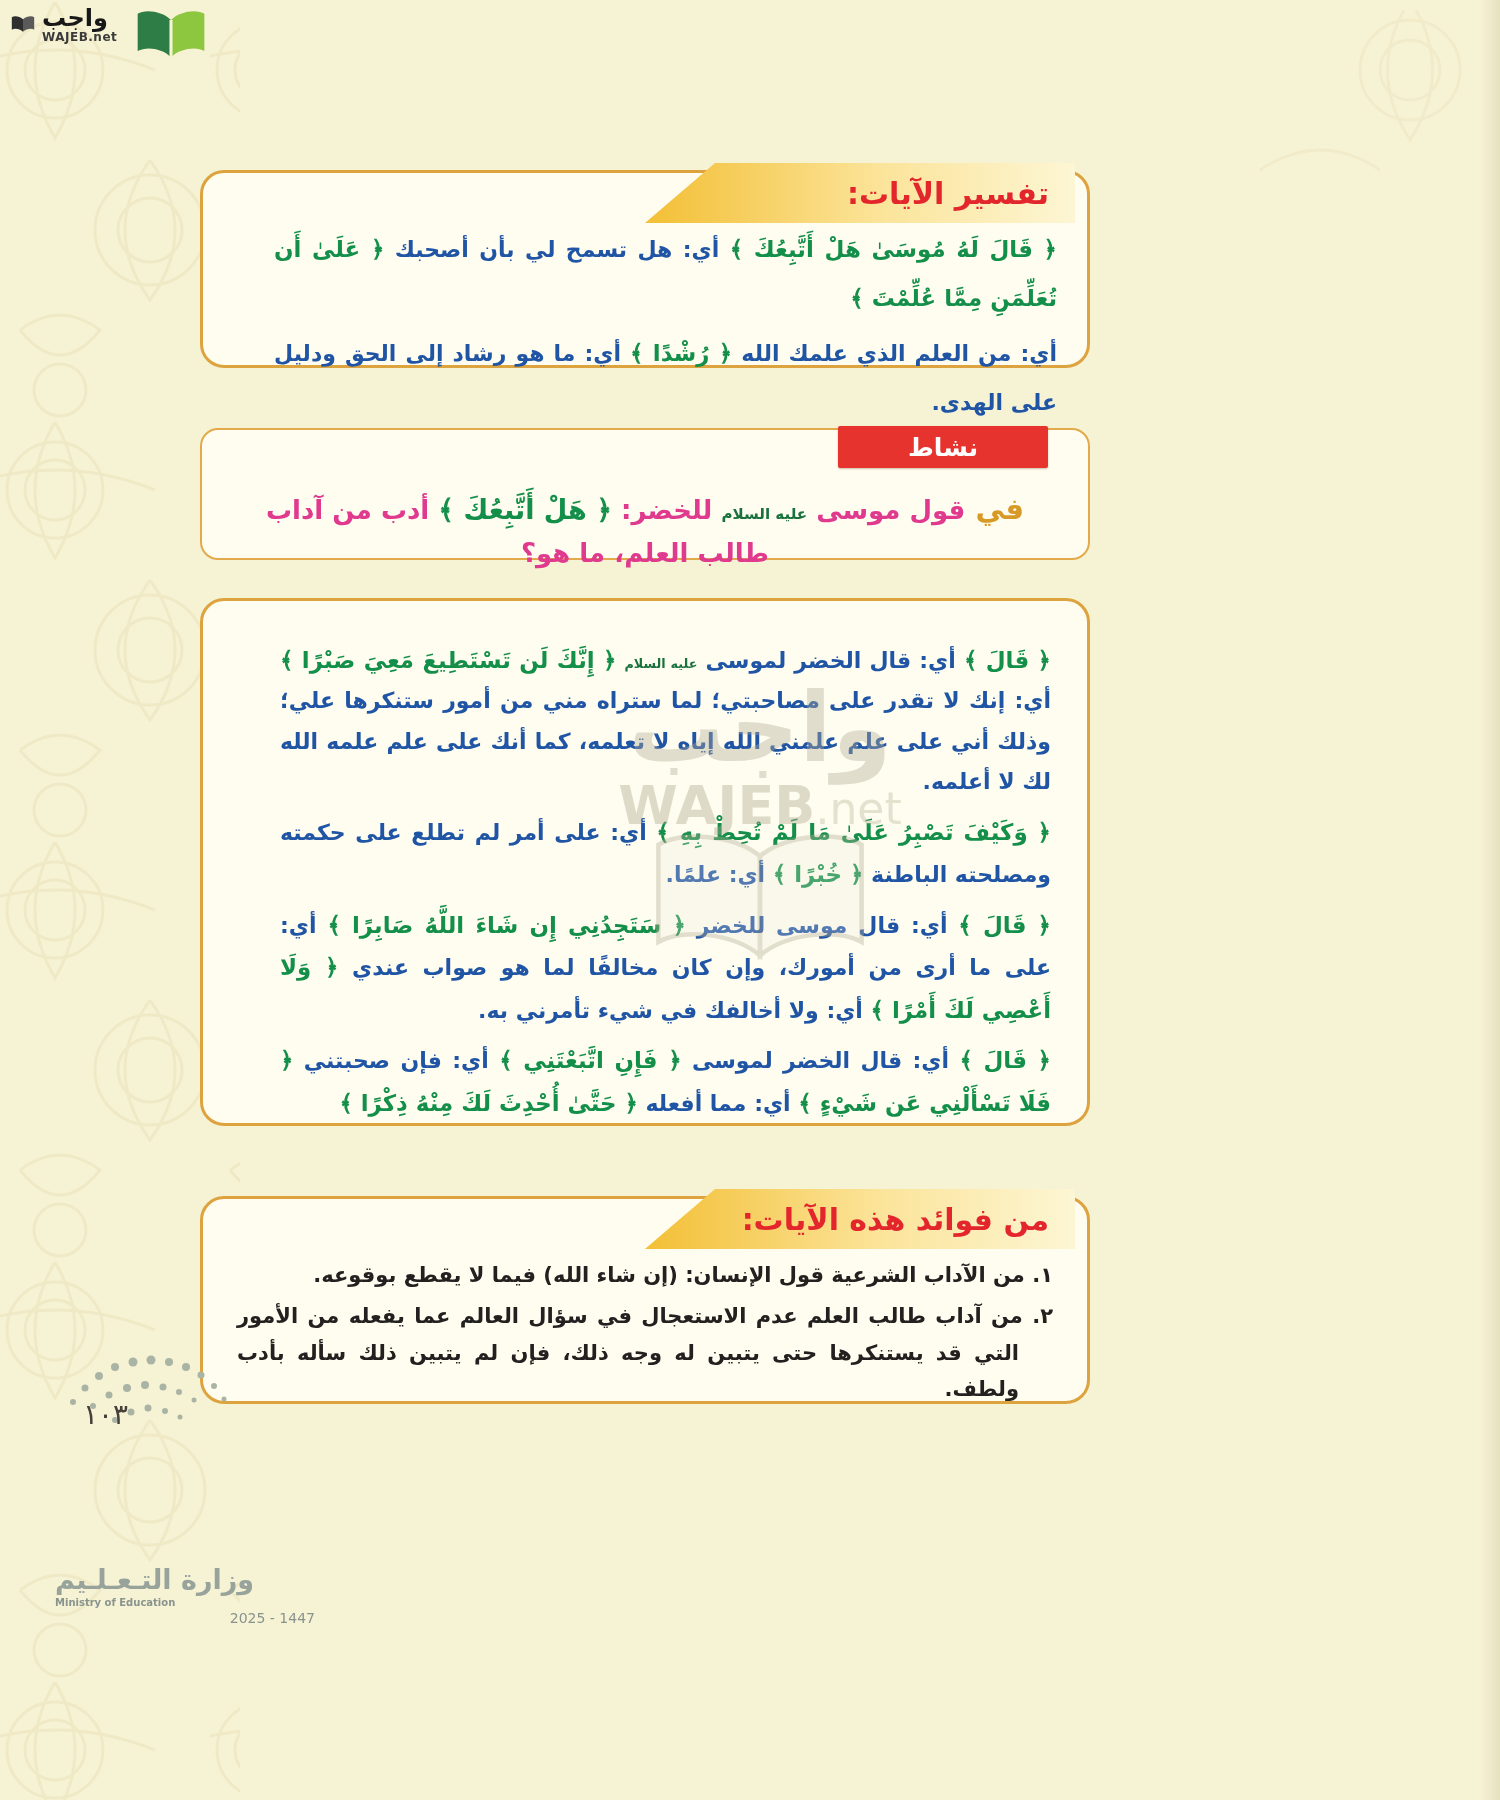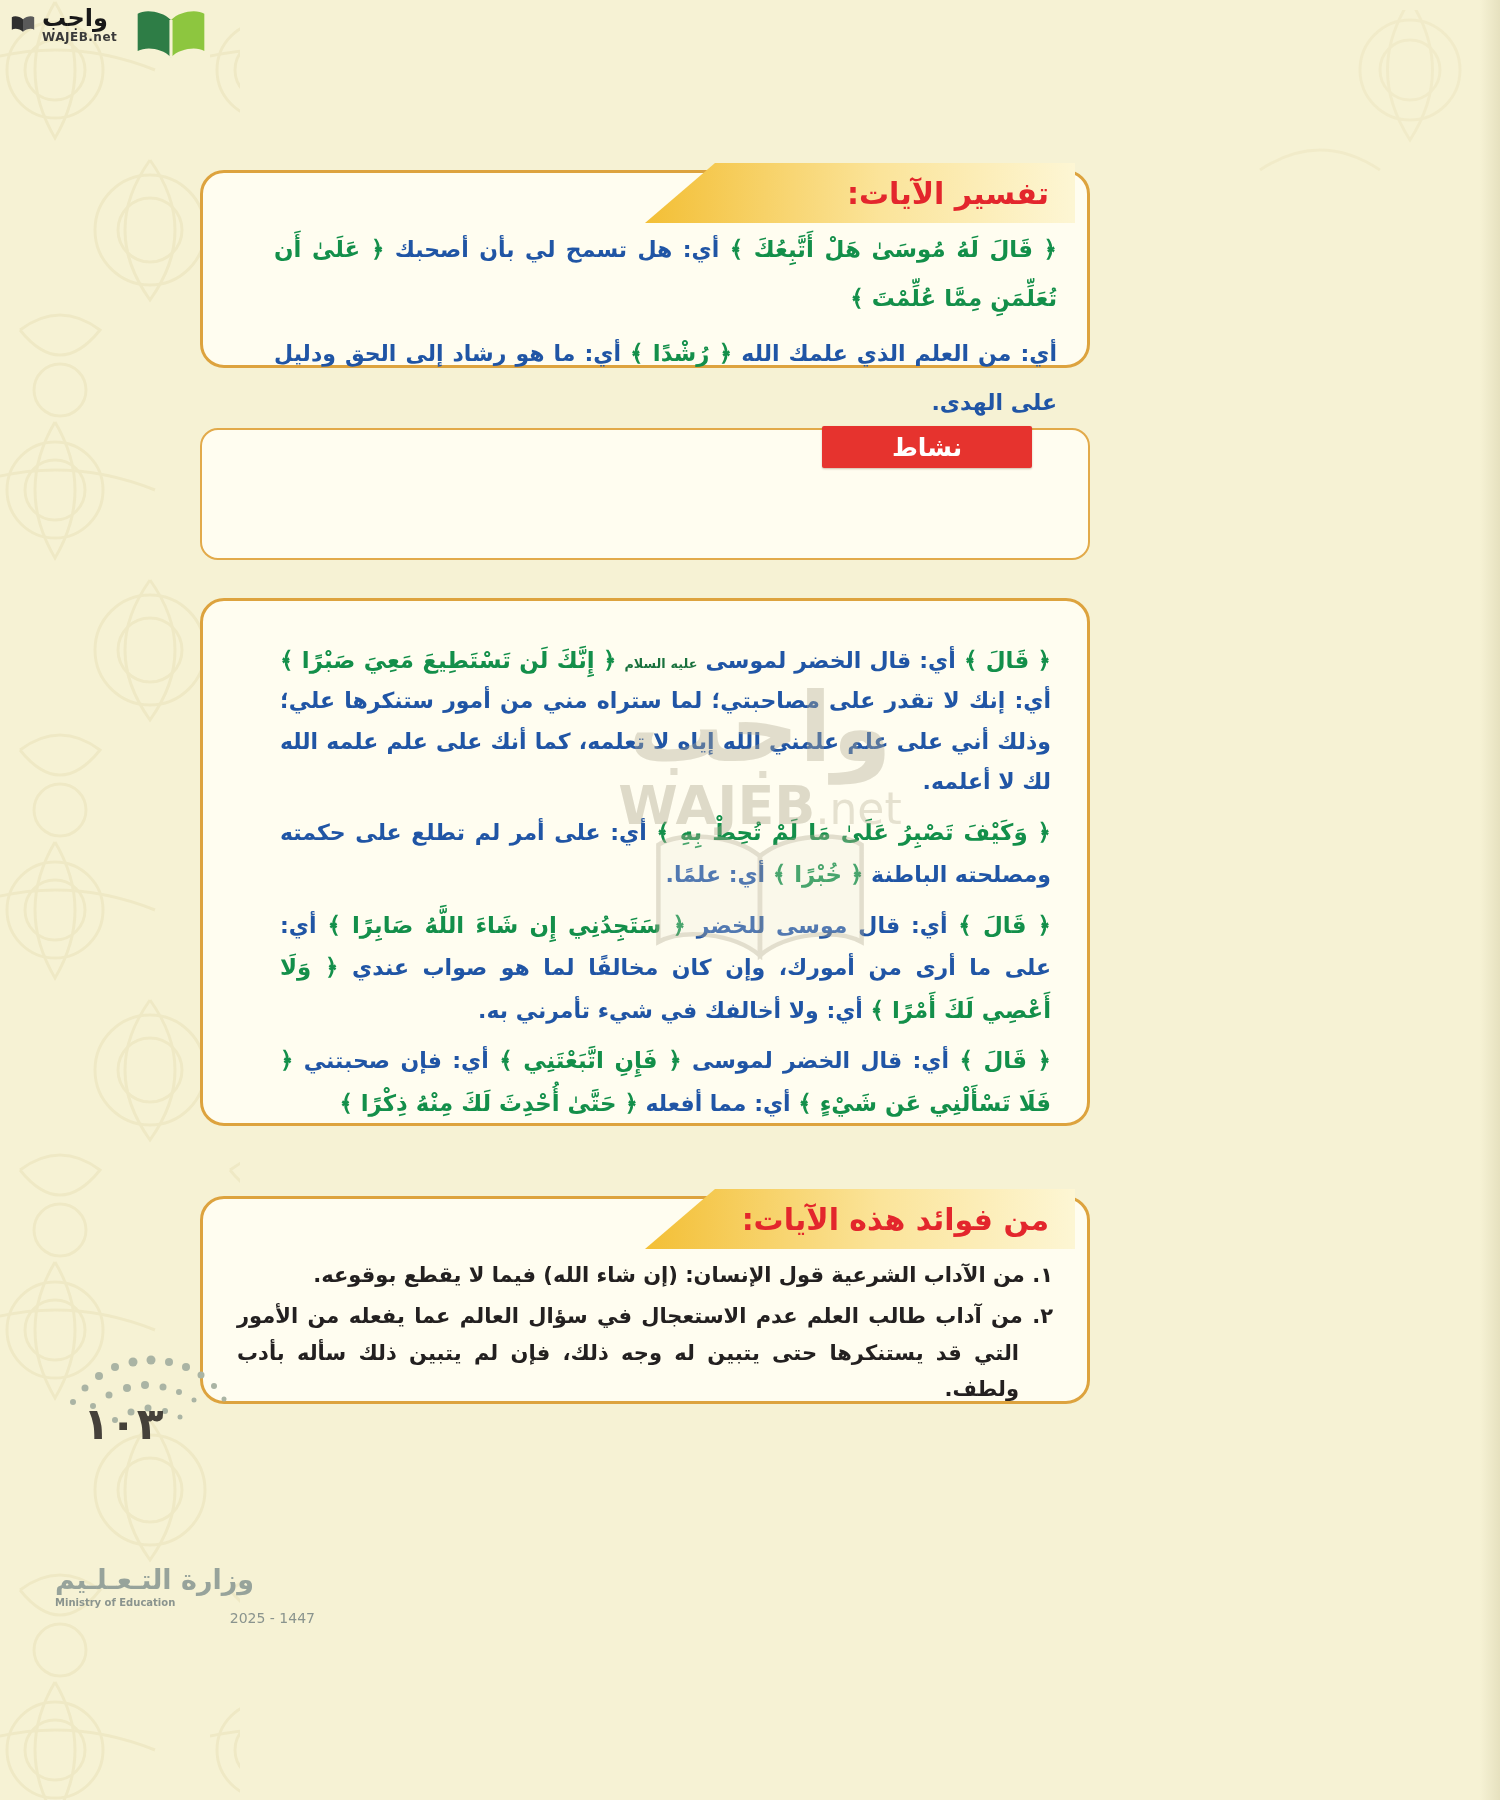--- a/index.html
+++ b/index.html
@@ -53,21 +53,21 @@
     position:absolute; top:-10px; right:12px; height:60px; min-width:430px;
     padding:0 26px 0 80px;
     display:flex; align-items:center; justify-content:flex-start;
     background:linear-gradient(to left, #fdf6d4 0%, #fbe49a 45%, #f3bf35 100%);
     clip-path:polygon(70px 0, 100% 0, 100% 100%, 0 100%);
     filter:drop-shadow(0 1px 1px rgba(120,90,20,.35));
   }
   .tab-text { font-size:30px; font-weight:800; color:#e3262c; }
   
   .badge {
-    position:absolute; top:-4px; right:56px;
+    position:absolute; top:-4px; right:40px;
     width:210px; height:42px;
     background:#e6332e; color:#ffffff;
     display:flex; align-items:center; justify-content:center;
     font-size:25px; font-weight:700;
     border-radius:2px;
     box-shadow:0 1px 2px rgba(100,40,10,.3);
   }
   
   .para {
     font-size:22px; line-height:1.9; text-align:justify; color:#2a2522;
@@ -89,21 +89,21 @@
     text-align:justify; padding-right:34px; text-indent:-34px; margin-bottom:4px;
   }
   .bnum { font-weight:800; }
   
   .ministry {
     position:absolute; left:55px; top:1350px; width:260px; z-index:3;
     direction:ltr; text-align:left;
   }
   .page-number {
     position:absolute; left:28px; top:48px;
-    font-size:44px; font-weight:700; color:#45413a; letter-spacing:2px;
+    font-size:28px; font-weight:400; color:#45413a; letter-spacing:2px;
   }
   .ministry-ar { margin-top:100px; font-size:27px; font-weight:700; color:#97a39b; }
   .ministry-en { font-size:10px; color:#8a948e; margin-top:2px;font-weight:bold; }
   .ministry-years { font-size:14px; color:#8a948e; margin-top:2px;text-align:right; }
 </style>
 </head>
 <body>
 
 <svg class="left-pattern" width="240" height="1800" viewBox="0 0 240 1800">
   <defs>
@@ -169,20 +169,21 @@
     <span class="tab-text">تفسير الآيات:</span>
   </div>
   <p class="para"><span class="seg-q">﴿ قَالَ لَهُ مُوسَىٰ هَلْ أَتَّبِعُكَ ﴾</span><span class="seg-b"> أي: هل تسمح لي بأن أصحبك </span><span class="seg-q">﴿ عَلَىٰ أَن تُعَلِّمَنِ مِمَّا عُلِّمْتَ ﴾</span></p>
   <p class="para"><span class="seg-b">أي: من العلم الذي علمك الله </span><span class="seg-q">﴿ رُشْدًا ﴾</span><span class="seg-b"> أي: ما هو رشاد إلى الحق ودليل على الهدى.</span></p>
 </section>
 
 <section class="panel panel-activity">
   <div class="badge">
     <span>نشاط</span>
   </div>
+  <p class="question"><span class="seg-g">في </span><span class="seg-p">قول موسى </span><span class="seg-sal">عليه السلام</span><span class="seg-p"> للخضر: </span><span class="seg-q">﴿ هَلْ أَتَّبِعُكَ ﴾</span><span class="seg-p"> أدب من آداب طالب العلم، ما هو؟</span></p>
 </section>
 
 <section class="panel panel-main">
   <p class="para"><span class="seg-q">﴿ قَالَ ﴾</span><span class="seg-b"> أي: قال الخضر لموسى </span><span class="seg-sal">عليه السلام</span><span class="seg-b"> </span><span class="seg-q">﴿ إِنَّكَ لَن تَسْتَطِيعَ مَعِيَ صَبْرًا ﴾</span><span class="seg-b"> أي: إنك لا تقدر على مصاحبتي؛ لما ستراه مني من أمور ستنكرها علي؛ وذلك أني على علم علمني الله إياه لا تعلمه، كما أنك على علم علمه الله لك لا أعلمه.</span></p>
   <p class="para"><span class="seg-q">﴿ وَكَيْفَ تَصْبِرُ عَلَىٰ مَا لَمْ تُحِطْ بِهِ ﴾</span><span class="seg-b"> أي: على أمر لم تطلع على حكمته ومصلحته الباطنة </span><span class="seg-q">﴿ خُبْرًا ﴾</span><span class="seg-b"> أي: علمًا.</span></p>
   <p class="para"><span class="seg-q">﴿ قَالَ ﴾</span><span class="seg-b"> أي: قال موسى للخضر </span><span class="seg-q">﴿ سَتَجِدُنِي إِن شَاءَ اللَّهُ صَابِرًا ﴾</span><span class="seg-b"> أي: على ما أرى من أمورك، وإن كان مخالفًا لما هو صواب عندي </span><span class="seg-q">﴿ وَلَا أَعْصِي لَكَ أَمْرًا ﴾</span><span class="seg-b"> أي: ولا أخالفك في شيء تأمرني به.</span></p>
   <p class="para"><span class="seg-q">﴿ قَالَ ﴾</span><span class="seg-b"> أي: قال الخضر لموسى </span><span class="seg-q">﴿ فَإِنِ اتَّبَعْتَنِي ﴾</span><span class="seg-b"> أي: فإن صحبتني </span><span class="seg-q">﴿ فَلَا تَسْأَلْنِي عَن شَيْءٍ ﴾</span><span class="seg-b"> أي: مما أفعله </span><span class="seg-q">﴿ حَتَّىٰ أُحْدِثَ لَكَ مِنْهُ ذِكْرًا ﴾</span></p>
 </section>
 
 <section class="panel panel-benefits">

